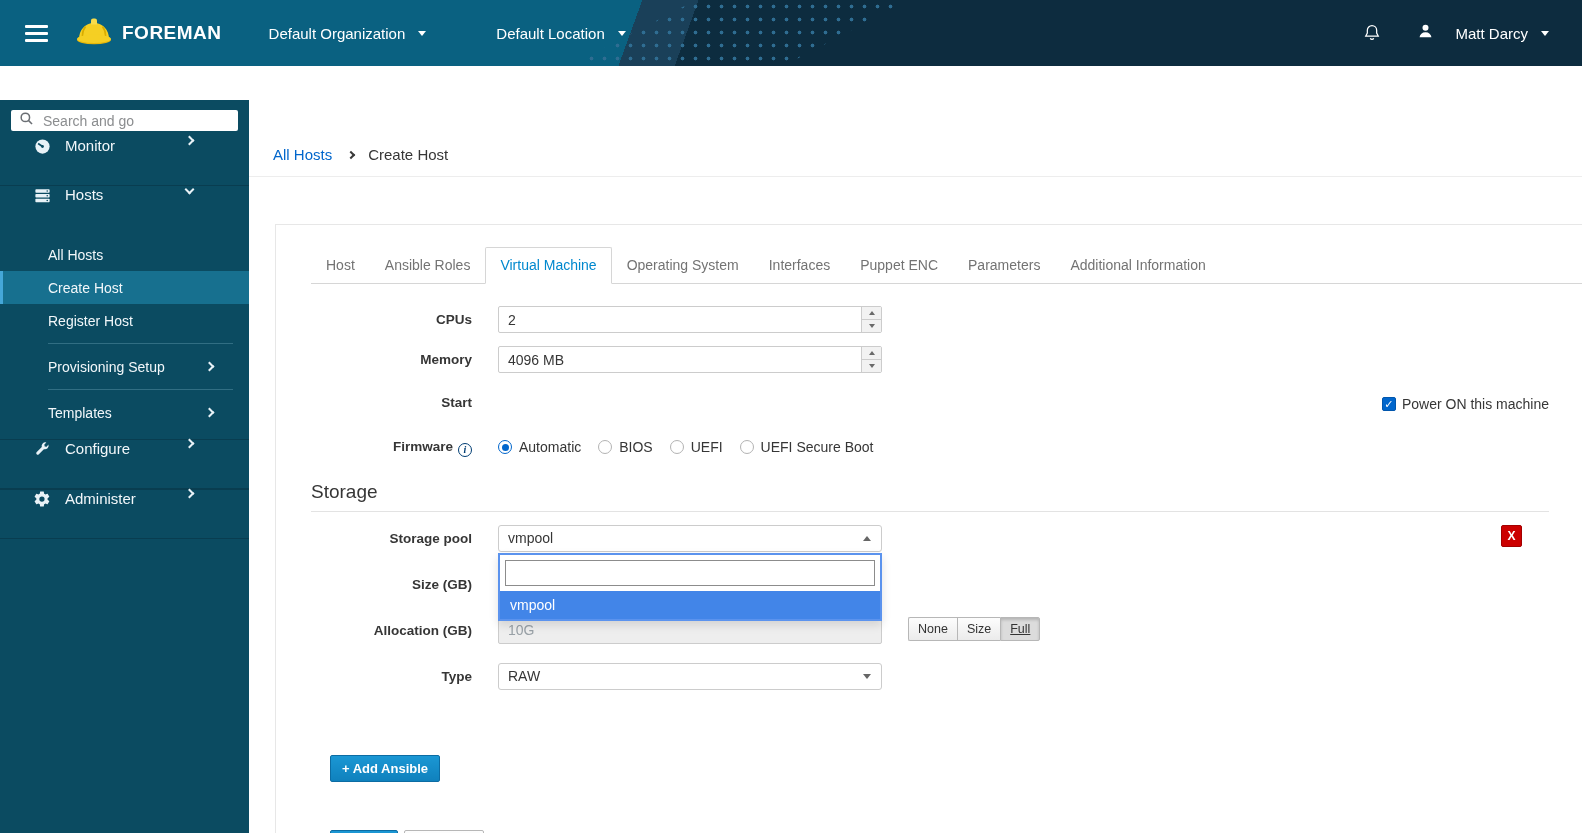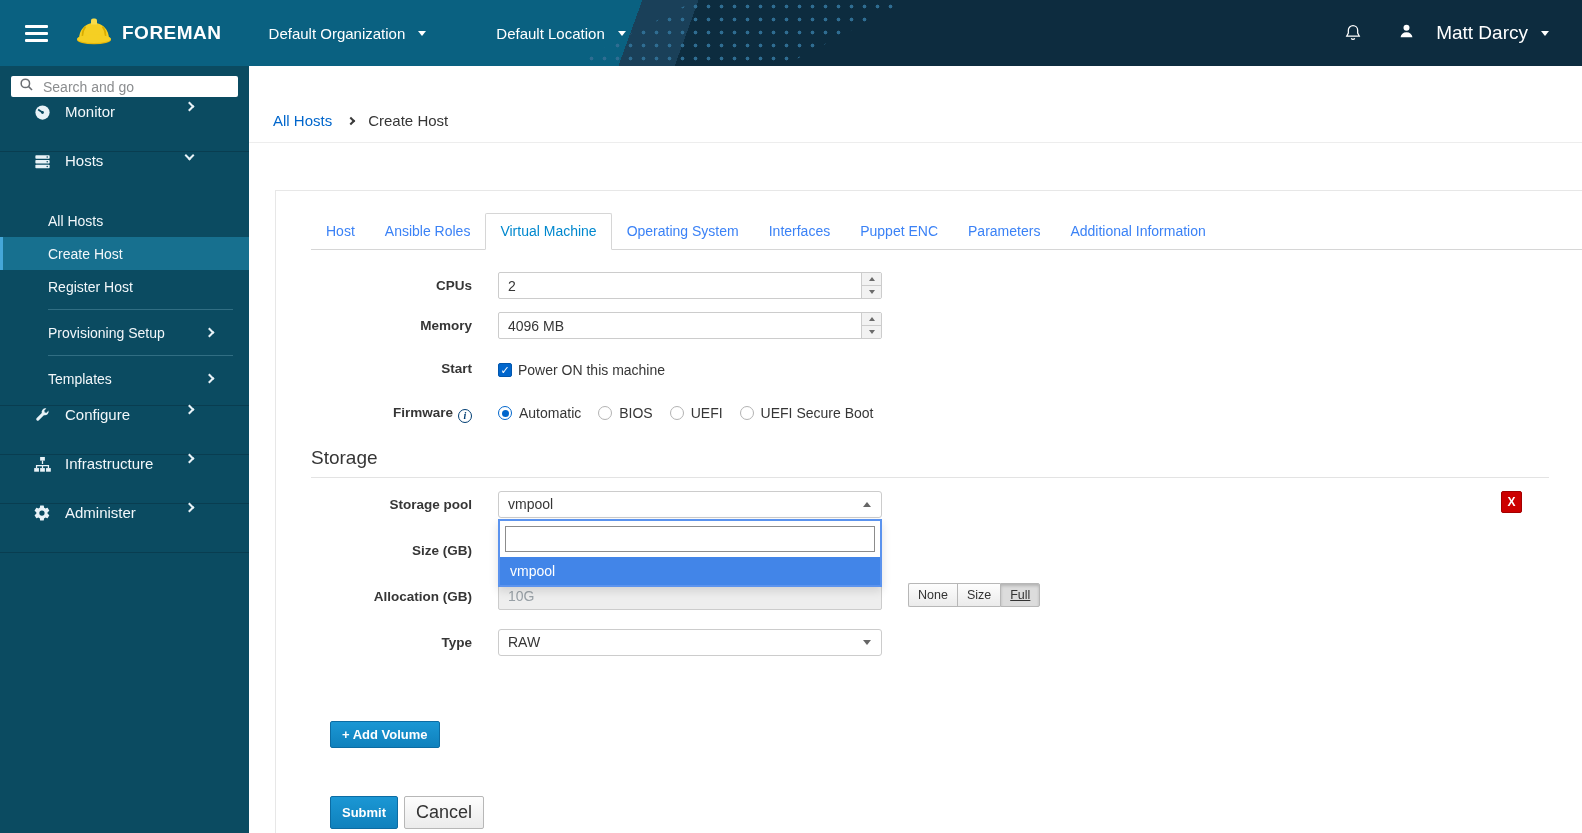--- a/index.html
+++ b/index.html
@@ -2,21 +2,21 @@
 <html><head>
 <meta charset="utf-8">
 <style>
   * { box-sizing: border-box; }
   html,body { margin:0; padding:0; }
   body {
     width:1582px; height:833px; overflow:hidden;
     font-family:"Liberation Sans", sans-serif;
     background:#fff; color:#363636;
   }
-  .app { display:flex; flex-direction:column; width:100%; height:100%; }
+  .app { display:flex; flex-direction:column; width:100%; height:100%;gap:34px; }
 
   
   .masthead { position:relative; height:66px; background:#0d2c3f; flex:none; overflow:hidden; }
   .mh-band { position:absolute; inset:0;
     background:linear-gradient(110deg,#0a6181 0%, #0a6181 40%, #1a4059 40%, #1a4059 43.5%, rgba(0,0,0,0) 43.5%); }
   .mh-dots { position:absolute; inset:0;
     background-image:radial-gradient(circle,#2f6d92 1.6px, rgba(0,0,0,0) 2.2px);
     background-size:13px 13px;
     clip-path:polygon(44% 0, 57.5% 0, 49.5% 100%, 36% 100%); }
   .mh-inner { position:relative; z-index:2; display:flex; align-items:center; height:100%; color:#fff; }
@@ -24,21 +24,21 @@
   .hamburger span { display:block; height:3px; background:#fff; margin:4px 0; border-radius:1px; }
   .brand { display:flex; align-items:center; margin-left:27px; }
   .brand-name { font-size:19px; font-weight:bold; letter-spacing:.5px; margin-left:9px; }
   .ctx { display:flex; align-items:center; font-size:15px; cursor:pointer; }
   .ctx.org { margin-left:47px; }
   .ctx.loc { margin-left:70px; }
   .caret-down { width:0; height:0; border-left:4.5px solid rgba(0,0,0,0); border-right:4.5px solid rgba(0,0,0,0); border-top:5.5px solid #fff; margin-left:13px; }
   .mh-right { margin-left:auto; display:flex; align-items:center; margin-right:33px; }
   .bell { margin-right:34px; cursor:pointer; display:flex; }
   .user { display:flex; align-items:center; cursor:pointer; }
-  .user-name { font-size:19px; margin-left:20px; }
+  .user-name { font-size:15px; margin-left:20px; }
 
   
   .body-row { flex:1; display:flex; min-height:0; }
 
   
   .sidebar { width:249px; flex:none; background:#0b4b61; color:#f2f7fa; }
   .search-box { margin:10px 11px 6px 11px; height:21px; background:#fff; border-radius:2px; display:flex; align-items:center; padding:0 8px; }
   .search-box input { border:none; outline:none; flex:1; font-size:14px; color:#363636; font-family:"Liberation Sans",sans-serif; margin-left:7px; min-width:0; }
   .search-box input::placeholder { color:#8b8d8f; }
   .nav-item { display:flex; align-items:flex-start; height:48px; padding:0 56px 0 32px; font-size:15px; cursor:pointer; }
@@ -57,21 +57,21 @@
   .main { flex:1; display:flex; flex-direction:column; background:#fff; min-width:0; }
   .breadcrumb-bar { height:77px; flex:none; display:flex; align-items:flex-end; padding:0 0 13px 24px; border-bottom:1px solid #ededed; }
   .breadcrumb { display:flex; align-items:center; font-size:15px; }
   .bc-link { color:#0066cc; cursor:pointer; text-decoration:none; }
   .bc-chev { width:6px; height:6px; border-right:2px solid #3a3a3a; border-bottom:2px solid #3a3a3a; transform:rotate(-45deg); margin:0 14px 0 16px; }
   .bc-current { color:#363636; }
 
   .panel { flex:1; margin:47px 0 0 26px; border:1px solid #e7e7e7; border-right:none; border-bottom:none; padding:22px 0 30px 35px; background:#fff; }
 
   .tabs { display:flex; border-bottom:1px solid #d6d6d6; }
-  .tab { padding:9px 14px 10px 14px; font-size:14px; color:#3b82f6; cursor:pointer; margin-bottom:-1px; border:1px solid rgba(0,0,0,0); white-space:nowrap; }
+  .tab { padding:9px 14px 10px 14px; font-size:14px; color:#737373; cursor:pointer; margin-bottom:-1px; border:1px solid rgba(0,0,0,0); white-space:nowrap; }
   .tab.active { color:#0088ce; background:#fff; border-color:#d6d6d6; border-bottom-color:#fff; border-radius:2px 2px 0 0; }
 
   .form-area { width:1238px; margin-top:22px; }
   .fg { display:flex; align-items:flex-start; margin-bottom:13px; }
   .lbl { width:187px; min-width:187px; padding:6px 26px 0 0; text-align:right; font-weight:bold; font-size:13.5px; color:#363636; }
   .lbl.inline-pad { padding-top:3px; }
   .ctl { position:relative; }
 
   .text-input { width:384px; height:27px; border:1px solid #ccc; border-radius:2px; font-size:14px; font-family:"Liberation Sans",sans-serif; color:#363636; padding:0 26px 0 9px; outline:none; }
   .spinners { position:absolute; right:1px; top:1px; width:20px; height:25px; border-left:1px solid #ccc; display:flex; flex-direction:column; }
@@ -249,34 +249,20 @@
           <svg width="18" height="18" viewBox="0 0 24 24">
               <path d="M20.6 6.1a4.9 4.9 0 0 1-6.1 6.1l-7 7a2 2 0 0 1-2.8-2.8l7-7a4.9 4.9 0 0 1 6.1-6.1l-2.7 2.7.5 2.6 2.6.5z" fill="#e8f2f7"></path>
             </svg>
         </span>
         <span class="nav-label">Configure</span>
         <span class="spacer"></span>
         <span class="chev right"></span>
       </div>
 
       <div class="nav-sep"></div>
-      <div class="nav-item">
-        <span class="nav-icon">
-          <svg width="19" height="19" viewBox="0 0 24 24">
-              <rect x="9" y="2.5" width="6" height="4.6" fill="#e8f2f7"></rect>
-              <rect x="1.5" y="16.5" width="6" height="4.6" fill="#e8f2f7"></rect>
-              <rect x="9" y="16.5" width="6" height="4.6" fill="#e8f2f7"></rect>
-              <rect x="16.5" y="16.5" width="6" height="4.6" fill="#e8f2f7"></rect>
-              <path d="M12 7.1v4.4M4.5 16.5v-3h15v3M12 13.5v3" stroke="#e8f2f7" stroke-width="1.6" fill="none"></path>
-            </svg>
-        </span>
-        <span class="nav-label">Infrastructure</span>
-        <span class="spacer"></span>
-        <span class="chev right"></span>
-      </div>
 
       <div class="nav-sep"></div>
       <div class="nav-item">
         <span class="nav-icon">
           <svg width="18" height="18" viewBox="0 0 24 24">
               <path fill="#e8f2f7" d="M19.4 13c.04-.33.06-.66.06-1s-.02-.67-.06-1l2.1-1.65a.5.5 0 0 0 .12-.64l-2-3.46a.5.5 0 0 0-.6-.22l-2.49 1a7.3 7.3 0 0 0-1.73-1l-.38-2.65A.5.5 0 0 0 13.93 2h-4a.5.5 0 0 0-.5.42l-.38 2.65c-.62.26-1.2.6-1.73 1l-2.49-1a.5.5 0 0 0-.6.22l-2 3.46a.5.5 0 0 0 .12.64L4.45 11c-.04.33-.06.66-.06 1s.02.67.06 1l-2.1 1.65a.5.5 0 0 0-.12.64l2 3.46c.13.22.39.31.6.22l2.49-1c.53.4 1.11.74 1.73 1l.38 2.65c.04.24.25.42.5.42h4c.25 0 .46-.18.5-.42l.38-2.65a7.3 7.3 0 0 0 1.73-1l2.49 1c.21.09.47 0 .6-.22l2-3.46a.5.5 0 0 0-.12-.64L19.4 13zM11.93 15.5a3.5 3.5 0 1 1 0-7 3.5 3.5 0 0 1 0 7z"></path>
             </svg>
         </span>
         <span class="nav-label">Administer</span>
         <span class="spacer"></span>
@@ -331,21 +317,21 @@
                 <div class="spin-btn up">
                     <span class="tri-up"></span>
                   </div>
                 <div class="spin-btn">
                     <span class="tri-dn"></span>
                   </div>
               </div>
             </div>
           </div>
 
-          <div class="fg" style="margin-top:19px;">
+          <div class="fg" style="margin-top:19px;justify-content:space-between;">
             <label class="lbl inline-pad">Start</label>
             <div class="checkbox-row">
               <span class="cb">✓</span>
               <span>Power ON this machine</span>
             </div>
           </div>
 
           <div class="fg" style="margin-top:24px;">
             <label class="lbl inline-pad">
               <span>Firmware</span><span class="info-i">i</span>
@@ -418,21 +404,21 @@
               <div class="ctl">
                 <div class="select">
                   <span>RAW</span>
                   <span class="sel-caret-dn"></span>
                 </div>
               </div>
             </div>
 
           </div>
 
-          <button class="btn-primary add-volume">+ Add Volume</button>
+          <button class="btn-primary add-volume">+ Add Ansible</button>
 
           <div class="actions">
             <button class="btn-primary">Submit</button>
             <button class="btn btn-cancel">Cancel</button>
           </div>
 
         </div>
       </div>
     </main>
   </div>

